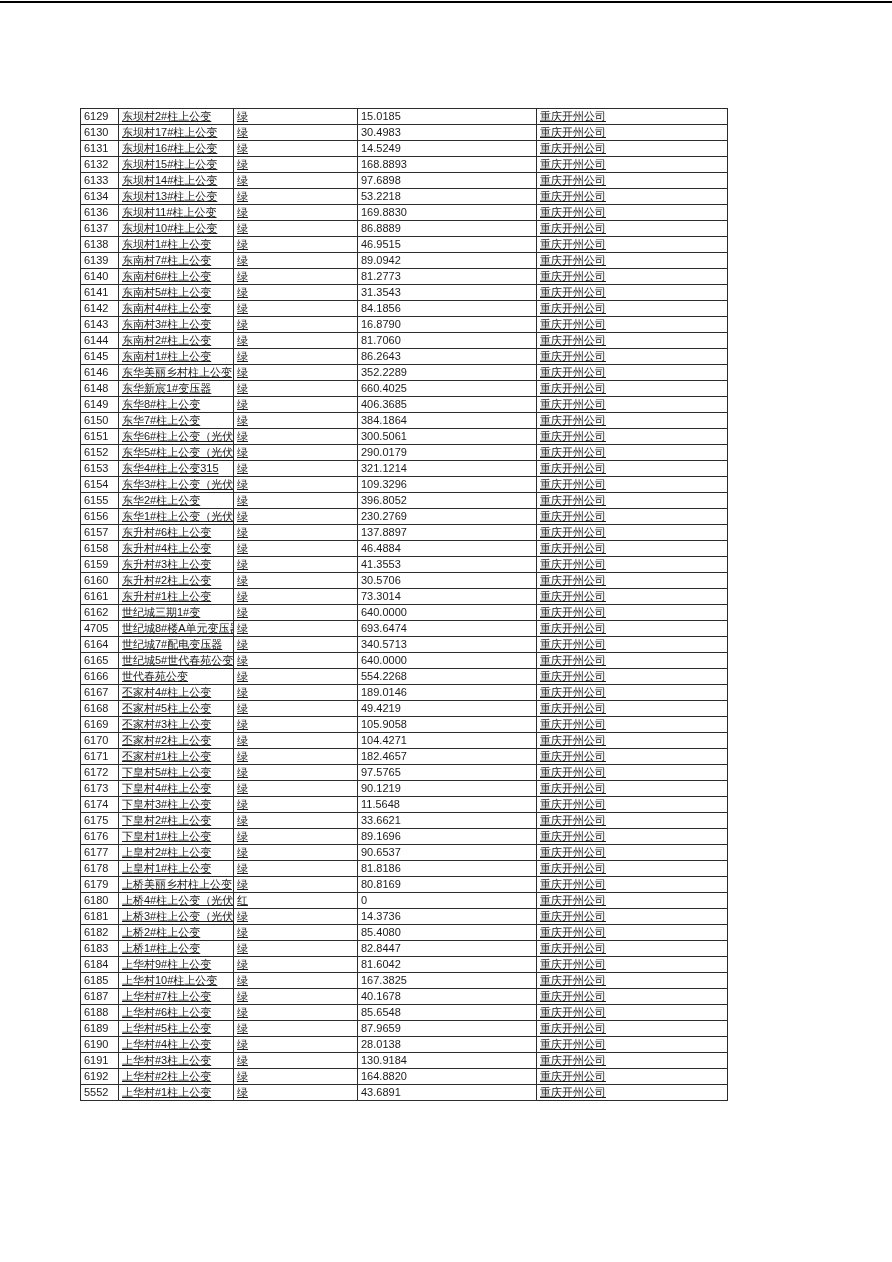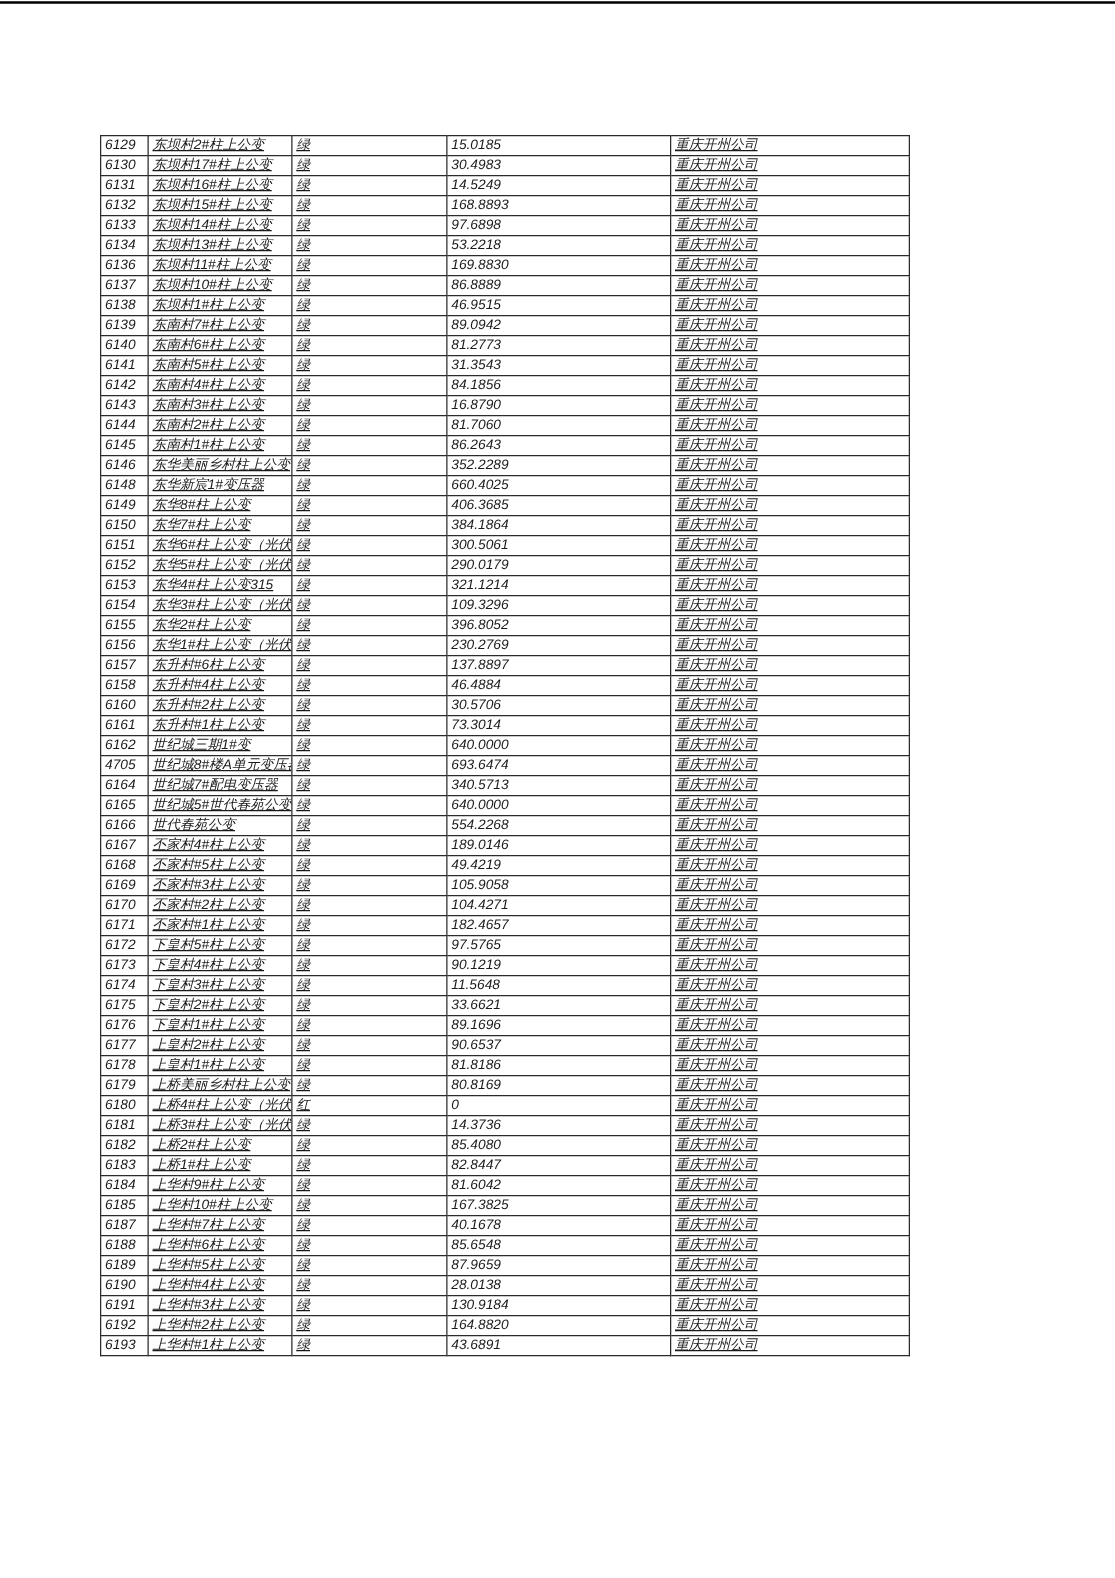--- a/index.html
+++ b/index.html
@@ -7,21 +7,20 @@
     padding: 0;
     background: #ffffff;
   }
   .canvas {
     position: relative;
     width: 892px;
     height: 1262px;
     background: #ffffff;
     overflow: hidden;
     font-family: "Liberation Sans", "DejaVu Sans", sans-serif;
-    font-style: italic;
   }
   .top-rule {
     position: absolute;
     left: 0;
     top: 1px;
     width: 892px;
     height: 2px;
     background: #000000;
   }
   table.grid {
@@ -254,20 +253,27 @@
           <td class="u">重庆开州公司</td>
         </tr>
         <tr>
           <td>6158</td>
           <td class="u">东升村#4柱上公变</td>
           <td class="u">绿</td>
           <td>46.4884</td>
           <td class="u">重庆开州公司</td>
         </tr>
         <tr>
+          <td>6159</td>
+          <td class="u">东升村#3柱上公变</td>
+          <td class="u">绿</td>
+          <td>41.3553</td>
+          <td class="u">重庆开州公司</td>
+        </tr>
+        <tr>
           <td>6160</td>
           <td class="u">东升村#2柱上公变</td>
           <td class="u">绿</td>
           <td>30.5706</td>
           <td class="u">重庆开州公司</td>
         </tr>
         <tr>
           <td>6161</td>
           <td class="u">东升村#1柱上公变</td>
           <td class="u">绿</td>
@@ -478,21 +484,21 @@
           <td class="u">重庆开州公司</td>
         </tr>
         <tr>
           <td>6192</td>
           <td class="u">上华村#2柱上公变</td>
           <td class="u">绿</td>
           <td>164.8820</td>
           <td class="u">重庆开州公司</td>
         </tr>
         <tr>
-          <td>6193</td>
+          <td>5552</td>
           <td class="u">上华村#1柱上公变</td>
           <td class="u">绿</td>
           <td>43.6891</td>
           <td class="u">重庆开州公司</td>
         </tr>
       </tbody>
   </table>
 </div>
 
 </body></html>

